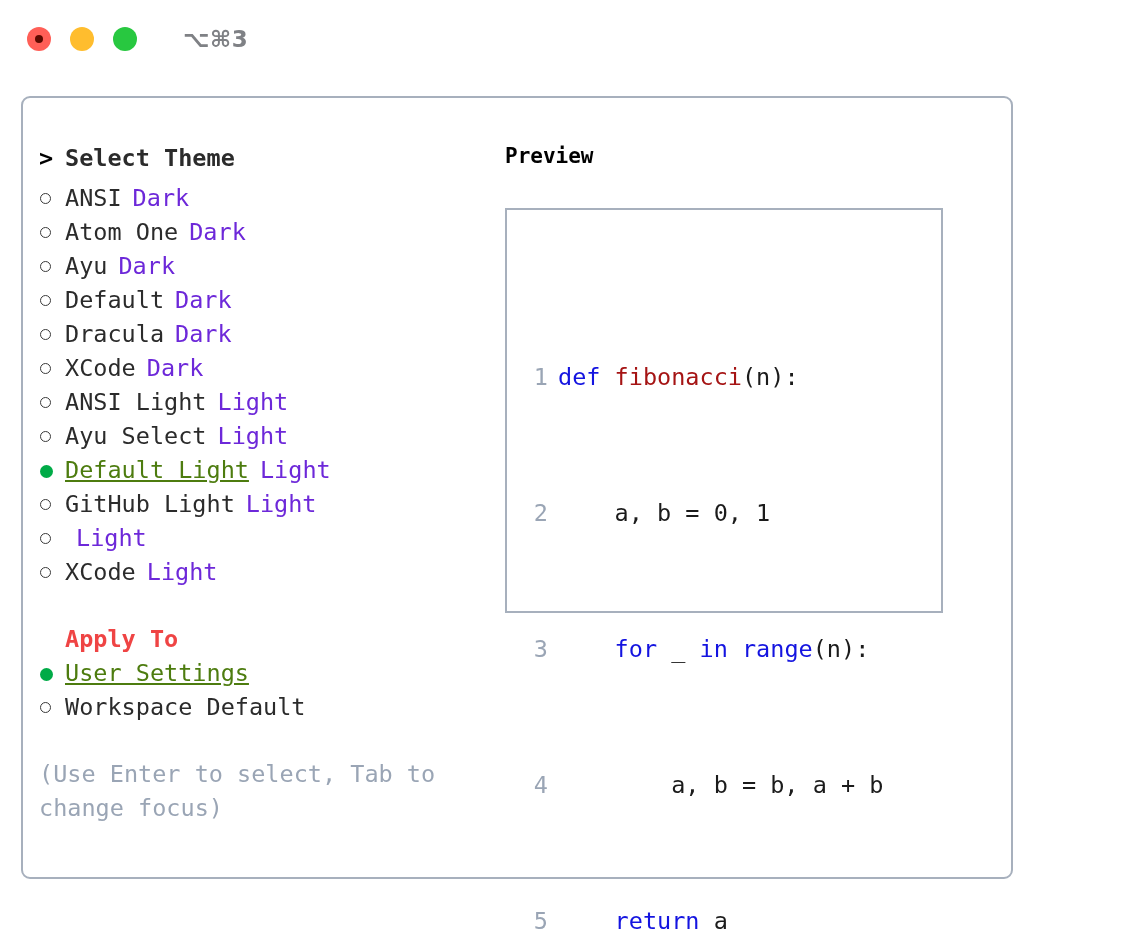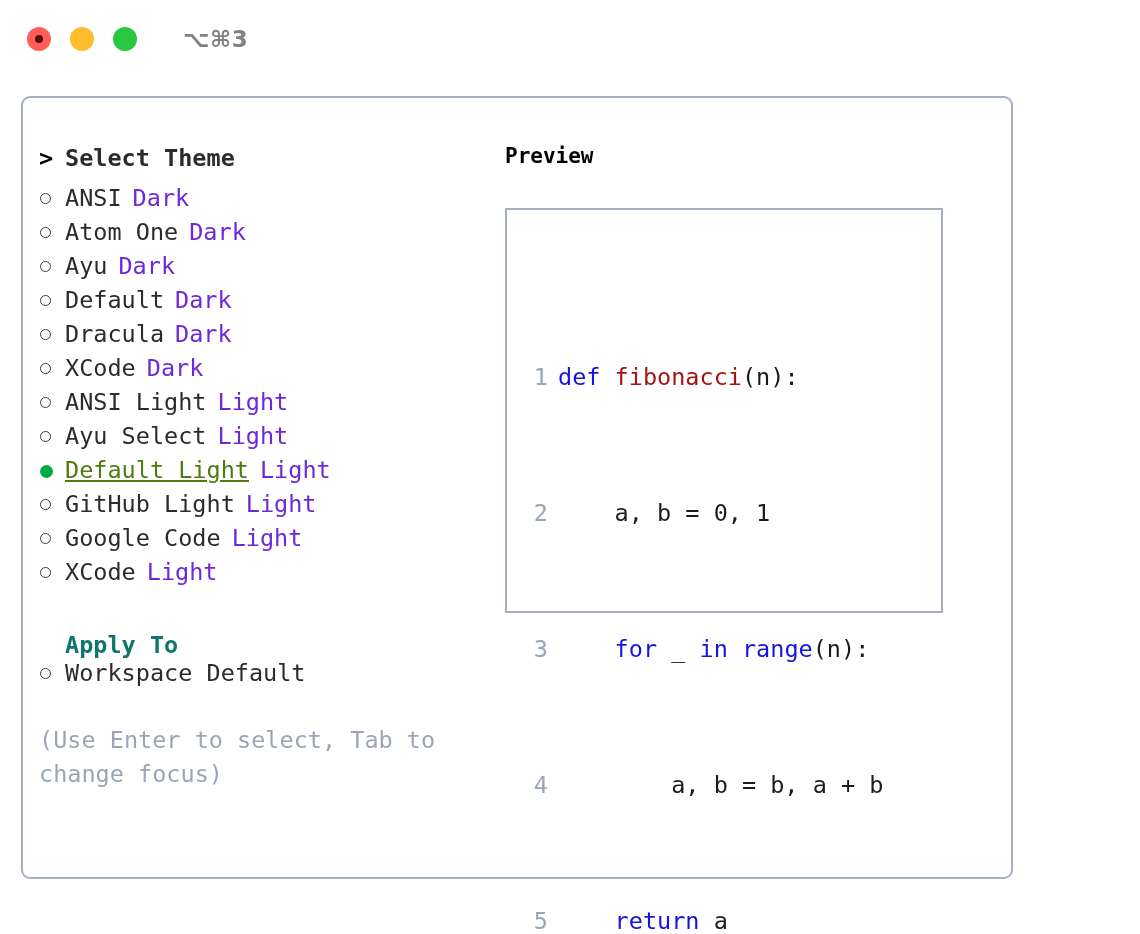--- a/index.html
+++ b/index.html
@@ -142,25 +142,25 @@
   .header-row .marker { font-weight: bold; color:#000; }
   .label { color: #2b2b2b; }
   .label.selected { color: #4d7c0f; text-decoration: underline; }
   .tag {
     color: #6d28d9;
     margin-left: 11px;
   }
 
   .group-header {
     display: flex;
-    align-items: flex-end;
+    align-items: flex-start;
     height: 34px;
     font-size: 23.5px;
     font-weight: bold;
-    color: #0f766e;
+    color: #ef4444;
     margin-top: 33px;
   }
   .group-header .marker { width: 26px; flex: 0 0 26px; }
 
   .hint {
     margin-top: 30px;
     font-size: 23.5px;
     color: #9aa5b5;
     line-height: 34px;
     width: 420px;
@@ -277,34 +277,37 @@
           <span class="label selected">Default Light</span>
           <span class="tag">Light</span>
         </div>
         <div class="row">
           <span class="marker dot-empty"></span>
           <span class="label">GitHub Light</span>
           <span class="tag">Light</span>
         </div>
         <div class="row">
           <span class="marker dot-empty"></span>
-          <span class="label">Google Code</span>
           <span class="tag">Light</span>
         </div>
         <div class="row">
           <span class="marker dot-empty"></span>
           <span class="label">XCode</span>
           <span class="tag">Light</span>
         </div>
 
         <div class="group-header">
           <span class="marker"></span>
           <span>Apply To</span>
         </div>
 
+        <div class="row">
+          <span class="marker dot-filled"></span>
+          <span class="label selected">User Settings</span>
+        </div>
         <div class="row">
           <span class="marker dot-empty"></span>
           <span class="label">Workspace Default</span>
         </div>
 
         <div class="hint">(Use Enter to select, Tab to change focus)</div>
       </div>
 
       <div class="right-col">
         <div class="preview-title">Preview</div>

